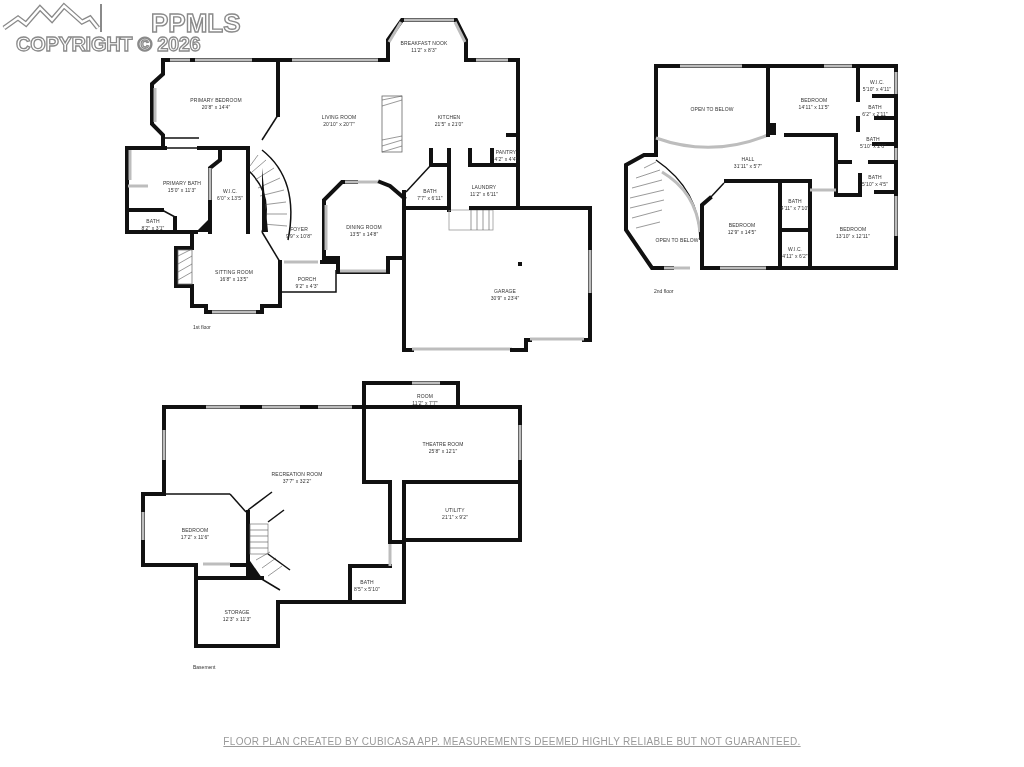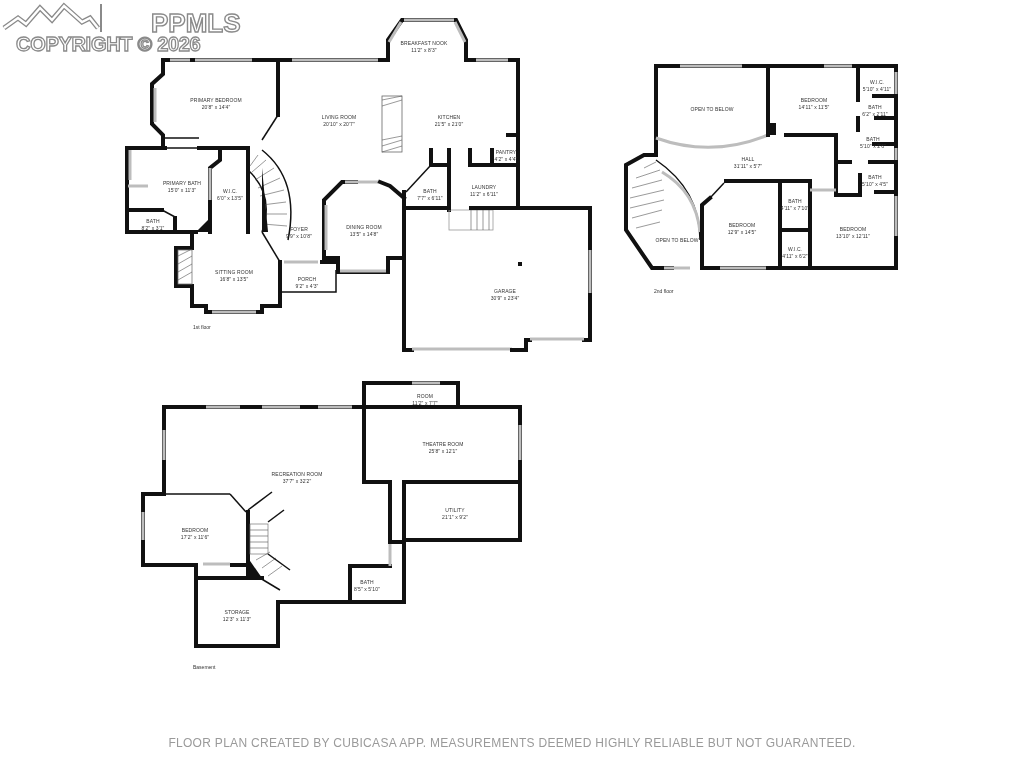--- a/index.html
+++ b/index.html
@@ -9,21 +9,21 @@
   .thin{stroke:#111;stroke-width:1.5;fill:none;}
   .win{stroke:#bdbdbd;stroke-width:3;fill:none;}
   .stair{stroke:#555;stroke-width:0.6;fill:none;}
   .rlabel{position:absolute;font-size:5px;color:#333;text-align:center;transform:translate(-50%,-50%);line-height:7px;white-space:nowrap;letter-spacing:0.1px;}
   .rlabel .nm{display:block;}
   .rlabel .dm{display:block;}
   .floorlbl{position:absolute;font-size:5px;color:#333;white-space:nowrap;}
   .logo{position:absolute;left:0;top:0;width:210px;height:60px;}
   .logo-text{position:absolute;left:103px;top:8px;font-size:26px;font-weight:bold;color:#fff;-webkit-text-stroke:1.4px #8a8a8a;letter-spacing:0px;margin-left:48px;}
   .copy-text{position:absolute;left:2px;top:33px;font-size:20px;font-weight:bold;color:#fff;-webkit-text-stroke:1.3px #8a8a8a;letter-spacing:-0.3px;white-space:nowrap;margin-left:14px;}
-  .footer{position:absolute;left:0;width:1024px;top:736px;text-align:center;font-size:12px;color:#9a9a9a;letter-spacing:0.3px;}
+  .footer{position:absolute;left:0;width:1024px;top:736px;text-align:center;font-size:10px;color:#9a9a9a;letter-spacing:0.3px;text-decoration:underline;}
 </style>
 </head>
 <body>
 
 <div class="logo">
   <svg width="110" height="36">
     <polyline points="4,28 18,18 26,24 40,8 52,20 64,6 82,22 90,18 98,28" fill="none" stroke="#8a8a8a" stroke-width="5" stroke-linejoin="miter"></polyline>
     <polyline points="4,28 18,18 26,24 40,8 52,20 64,6 82,22 90,18 98,28" fill="none" stroke="#ffffff" stroke-width="2.4" stroke-linejoin="miter"></polyline>
   </svg>
   <div style="position:absolute;left:100px;top:4px;width:2px;height:28px;background:#8a8a8a;"></div>

